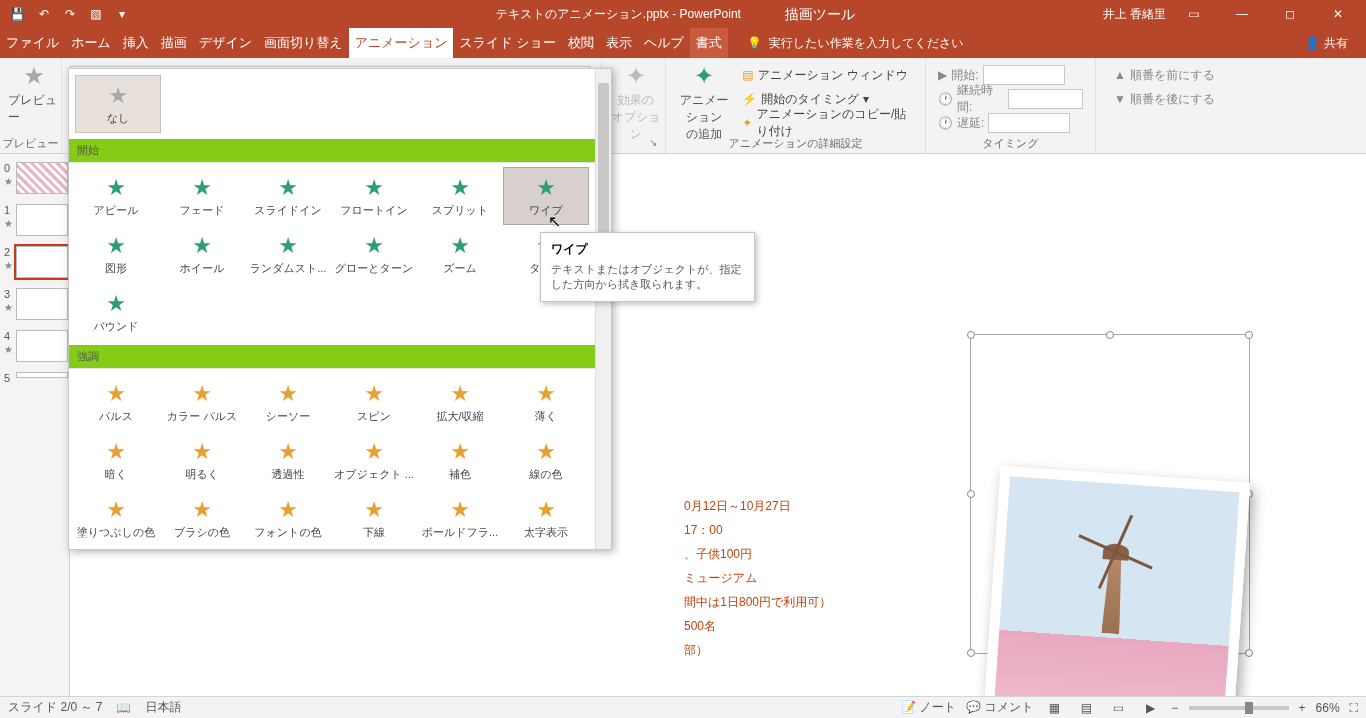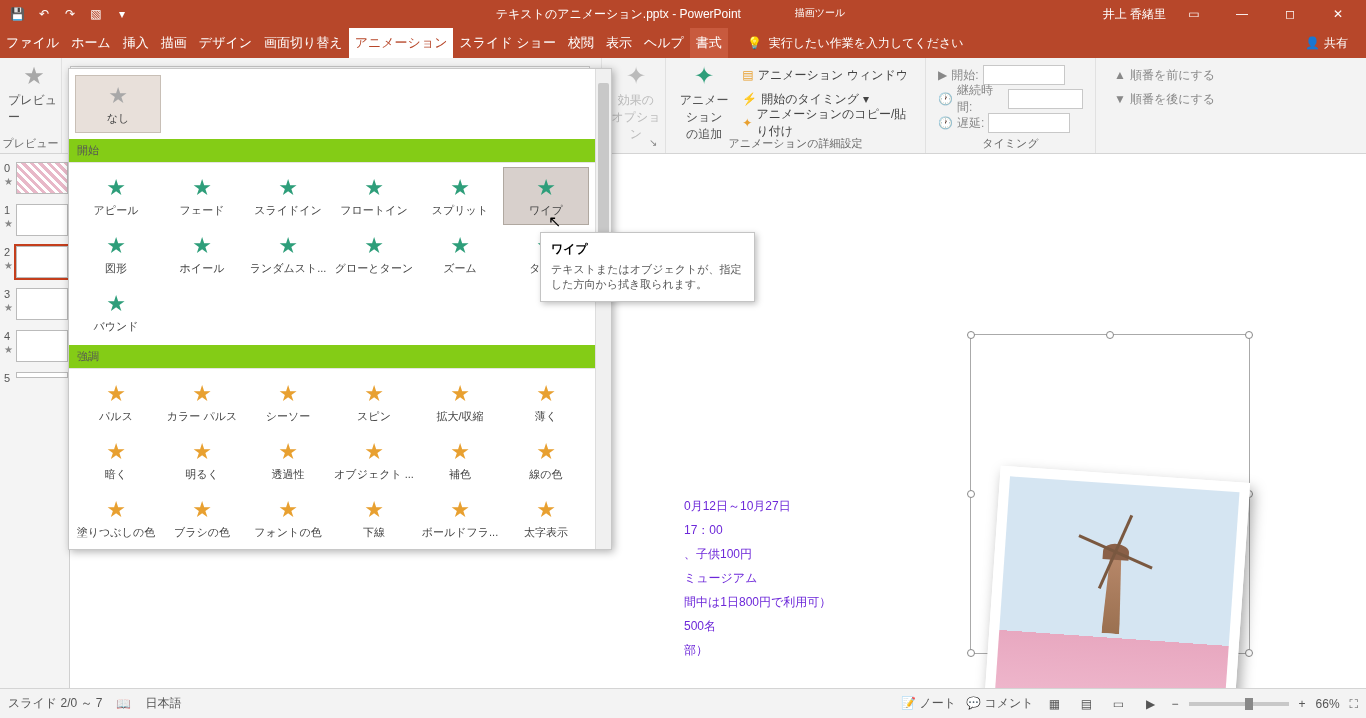--- a/index.html
+++ b/index.html
@@ -1,21 +1,21 @@
 <!DOCTYPE html>
 <html><head>
 <meta charset="utf-8">
 <style>
 *{margin:0;padding:0;box-sizing:border-box;font-family:"Yu Gothic UI","Meiryo",sans-serif;font-size:12px}
 body{width:1366px;height:718px;overflow:hidden;background:#fff;position:relative}
 .titlebar{height:28px;background:#b7472a;color:#fff;display:flex;align-items:center}
 .qat{display:flex;align-items:center;gap:2px;padding-left:6px}
 .qat-btn{width:24px;height:24px;display:flex;align-items:center;justify-content:center;color:#fff}
 .title-center{flex:1;text-align:center;color:#fff}
-.title-drawing{position:absolute;left:775px;top:0;width:90px;text-align:center;color:#fff;font-size:10px;padding-top:6px}
+.title-drawing{position:absolute;left:775px;top:0;width:90px;text-align:center;color:#fff;font-size:14px;padding-top:6px}
 .win-right{display:flex;align-items:center;gap:8px;padding-right:8px}
 .win-btn{width:40px;height:28px;display:flex;align-items:center;justify-content:center;color:#fff}
 .ribbon-tabs{height:30px;background:#b7472a;display:flex;align-items:stretch;color:#fff}
 .rtab{padding:0 6px;display:flex;align-items:center;cursor:pointer;font-size:13px}
 .rtab.active{background:#fff;color:#b7472a}
 .rtab.context{background:#c85a3e}
 .tell-me{flex:1;display:flex;align-items:center;padding-left:20px;gap:6px;color:#fff}
 .share{padding:0 18px;display:flex;align-items:center;gap:4px}
 .ribbon{height:96px;background:#f3f3f3;border-bottom:1px solid #d4d4d4;display:flex}
 .rgroup{border-right:1px solid #e1e1e1;padding:4px 8px 0;display:flex;flex-direction:column;position:relative}
@@ -50,31 +50,31 @@
 .gd-item.sel{background:#e8e0da;border:1px solid #c8bfb6}
 .gd-star{font-size:22px}
 .gd-label{font-size:11px;color:#444;text-align:center}
 .gd-scroll{position:absolute;right:0;top:0;bottom:0;width:16px;background:#f0f0f0;border-left:1px solid #ddd}
 .gd-scroll-thumb{position:absolute;left:2px;right:2px;top:14px;height:180px;background:#c8c8c8;border-radius:2px}
 
 .tooltip{position:absolute;left:540px;top:232px;width:215px;background:#fff;border:1px solid #c4c4c4;box-shadow:2px 2px 6px rgba(0,0,0,.25);padding:8px 10px;z-index:60}
 .tooltip-title{font-weight:bold;margin-bottom:4px}
 .tooltip-body{color:#555;font-size:11px;line-height:1.4}
 
-.content-lines{position:absolute;left:614px;top:340px;color:#6d28d9;font-size:18px;line-height:2}
+.content-lines{position:absolute;left:614px;top:340px;color:#c2410c;font-size:18px;line-height:2}
 .photo{position:absolute;left:920px;top:320px;width:250px;height:300px;transform:rotate(4deg);background:#fff;border:10px solid #fff;box-shadow:4px 6px 14px rgba(0,0,0,.35)}
 .photo-inner{width:100%;height:100%;background:linear-gradient(to bottom,#d5e5f2 0%,#d5e5f2 55%,#e8a8c0 55%,#f5c5d8 100%);position:relative}
 .windmill{position:absolute;left:80px;top:30px;width:60px;height:120px}
 .windmill-tower{position:absolute;left:22px;top:40px;width:18px;height:80px;background:linear-gradient(#b8886a,#9a7050);clip-path:polygon(20% 0,80% 0,100% 100%,0 100%)}
 .windmill-cap{position:absolute;left:18px;top:30px;width:26px;height:16px;background:#8a6048;border-radius:50% 50% 0 0}
 .windmill-blade{position:absolute;left:29px;top:38px;width:3px;height:40px;background:#7a5840;transform-origin:50% 0}
 .sel-handle{position:absolute;width:8px;height:8px;background:#fff;border:1px solid #888;border-radius:50%}
 .sel-box{position:absolute;border:1px solid #aaa}
 
-.statusbar{position:absolute;bottom:0;left:0;right:0;height:30px;background:#f3f3f3;border-top:1px solid #d4d4d4;display:flex;align-items:center;padding:0 8px;color:#555;font-size:11px;gap:14px}
+.statusbar{position:absolute;bottom:0;left:0;right:0;height:22px;background:#f3f3f3;border-top:1px solid #d4d4d4;display:flex;align-items:center;padding:0 8px;color:#555;font-size:11px;gap:14px}
 .sb-right{margin-left:auto;display:flex;align-items:center;gap:10px}
 .view-btn{width:22px;height:18px;display:flex;align-items:center;justify-content:center}
 .zoom-slider{width:100px;height:4px;background:#c8c8c8;position:relative}
 .zoom-thumb{position:absolute;left:56px;top:-4px;width:8px;height:12px;background:#888}
 
 .green{color:#2e9e7a}
 .orange{color:#e8a030}
 .gray{color:#a8a8a8}
 </style>
 </head>

